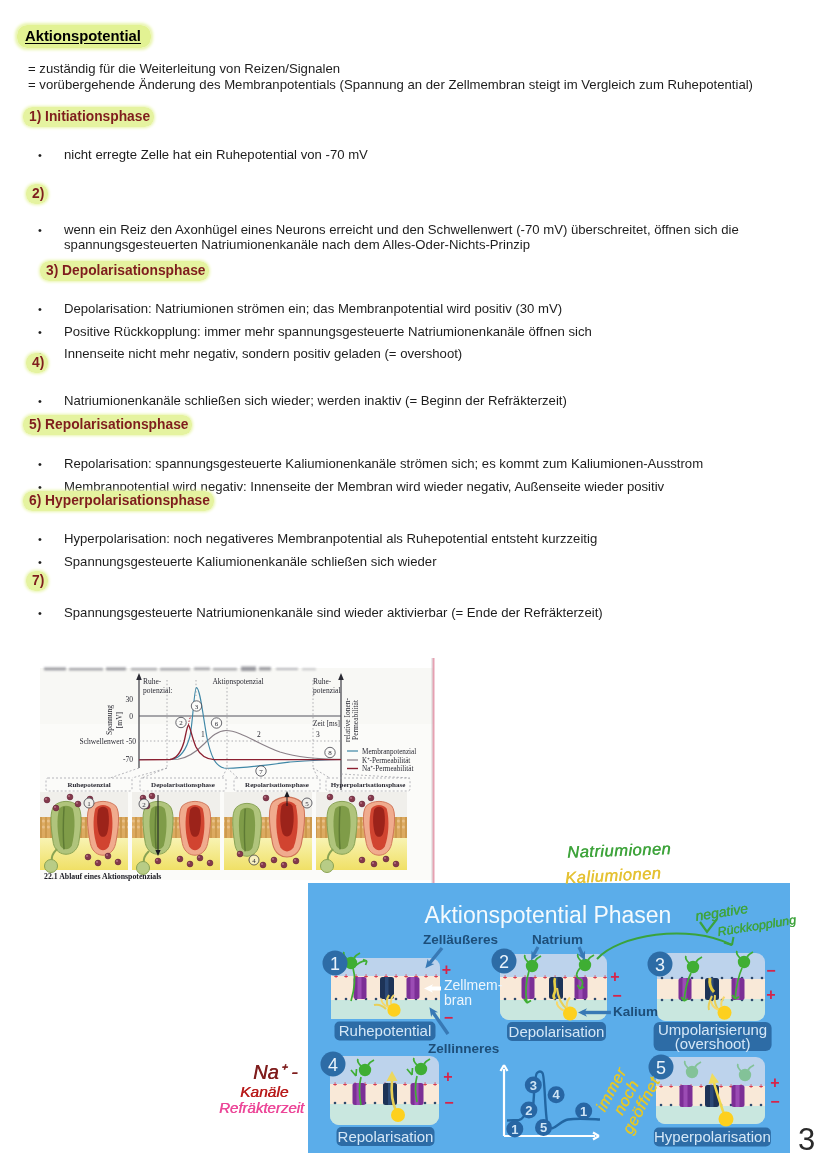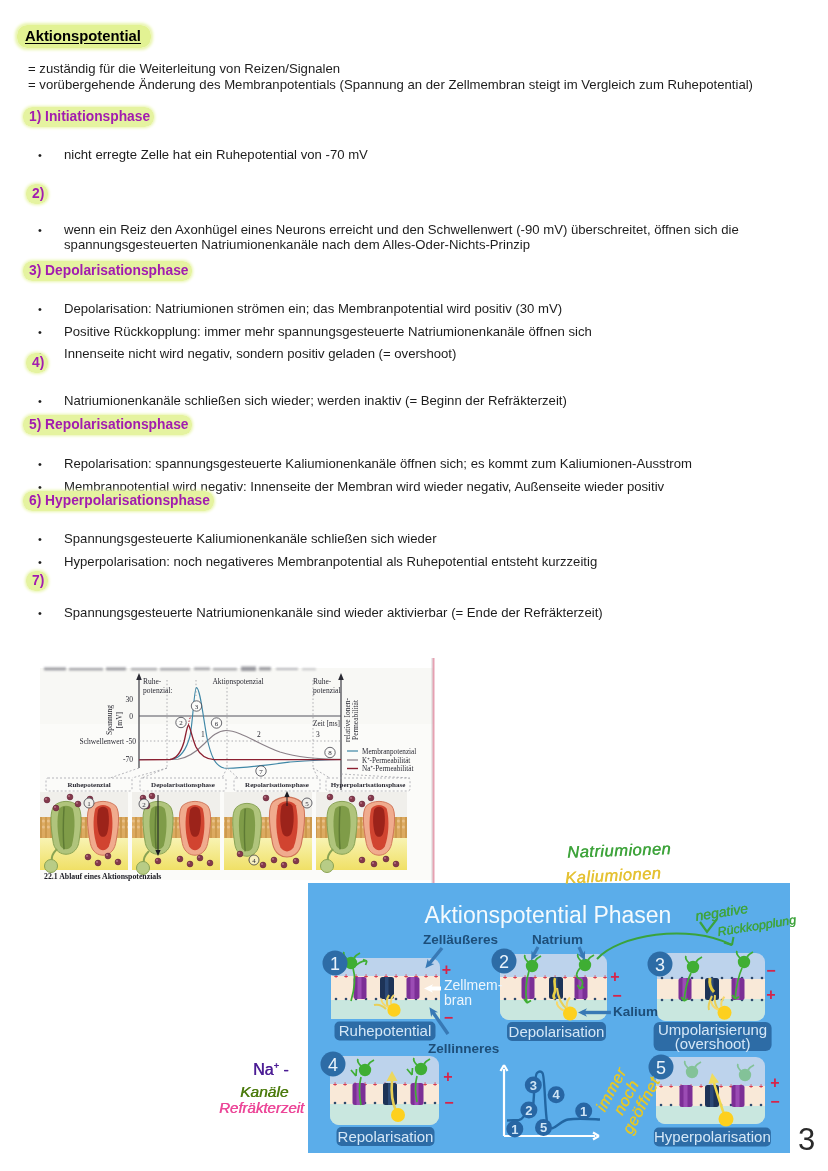--- a/index.html
+++ b/index.html
@@ -1,19 +1,19 @@
 <!DOCTYPE html>
 <html><head>
 <meta charset="utf-8">
 <style>
   html,body{margin:0;padding:0;}
   body{width:828px;height:1171px;background:#ffffff;font-family:"Liberation Sans",sans-serif;}
   #page{position:relative;width:824px;height:1171px;overflow:hidden;background:#ffffff;}
   .t{position:absolute;font-size:13.15px;color:#1d1d1d;line-height:16px;white-space:nowrap;}
-  .hl{position:absolute;font-size:13.8px;font-weight:bold;color:#a21caf;white-space:nowrap;}
+  .hl{position:absolute;font-size:13.8px;font-weight:bold;color:#7f1d1d;white-space:nowrap;}
   .hl span{background:#e5f3a0;border-radius:9px;padding:2px 4px 3px 6px;box-shadow:0 0 3px 1px #e9f5ad;}
   ul.b{position:absolute;margin:0;padding:0;list-style:none;}
   ul.b li{position:relative;padding-left:26px;margin:8px;font-size:13.15px;color:#1d1d1d;line-height:14.6px;}
   ul.b li:before{content:"•";position:absolute;left:0;top:0;font-size:11px;color:#1d1d1d;}
   ul.b.sp li{margin-bottom:1.4px;}
 </style>
 </head>
 <body>
 <div id="page">
 
@@ -25,49 +25,49 @@
 
   <div class="hl" style="left:23px;top:109px;"><span>1) Initiationsphase</span></div>
 
   <ul class="b sp" style="left:30px;top:140px;width:760px;">
     <li>nicht erregte Zelle hat ein Ruhepotential von -70 mV</li>
   </ul>
 
   <div class="hl" style="left:26px;top:186px;"><span>2)</span></div>
 
   <ul class="b" style="left:30px;top:215px;width:745px;">
-    <li style="white-space:normal;">wenn ein Reiz den Axonhügel eines Neurons erreicht und den Schwellenwert (-90 mV) überschreitet, öffnen sich die spannungsgesteuerten Natriumionenkanäle nach dem Alles-Oder-Nichts-Prinzip</li>
+    <li style="white-space:normal;">wenn ein Reiz den Axonhügel eines Neurons erreicht und den Schwellenwert (-70 mV) überschreitet, öffnen sich die spannungsgesteuerten Natriumionenkanäle nach dem Alles-Oder-Nichts-Prinzip</li>
   </ul>
 
-  <div class="hl" style="left:23px;top:263px;"><span>3) Depolarisationsphase</span></div>
+  <div class="hl" style="left:40px;top:263px;"><span>3) Depolarisationsphase</span></div>
 
   <ul class="b sp" style="left:30px;top:294px;width:760px;">
     <li>Depolarisation: Natriumionen strömen ein; das Membranpotential wird positiv (30 mV)</li>
     <li>Positive Rückkopplung: immer mehr spannungsgesteuerte Natriumionenkanäle öffnen sich</li>
-    <li>Innenseite nicht wird negativ, sondern positiv geladen (= overshoot)</li>
+    <li>Innenseite nicht mehr negativ, sondern positiv geladen (= overshoot)</li>
   </ul>
 
   <div class="hl" style="left:26px;top:355px;"><span>4)</span></div>
 
   <ul class="b" style="left:30px;top:386px;width:760px;">
     <li>Natriumionenkanäle schließen sich wieder; werden inaktiv (= Beginn der Refräkterzeit)</li>
   </ul>
 
   <div class="hl" style="left:23px;top:417px;"><span>5) Repolarisationsphase</span></div>
 
   <ul class="b sp" style="left:30px;top:449px;width:760px;">
-    <li>Repolarisation: spannungsgesteuerte Kaliumionenkanäle öffnen sich; es kommt zum Kaliumionen-Ausstrom</li>
+    <li>Repolarisation: spannungsgesteuerte Kaliumionenkanäle strömen sich; es kommt zum Kaliumionen-Ausstrom</li>
     <li>Membranpotential wird negativ: Innenseite der Membran wird wieder negativ, Außenseite wieder positiv</li>
   </ul>
 
   <div class="hl" style="left:23px;top:493px;"><span>6) Hyperpolarisationsphase</span></div>
 
   <ul class="b sp" style="left:30px;top:524px;width:760px;">
+    <li>Hyperpolarisation: noch negativeres Membranpotential als Ruhepotential entsteht kurzzeitig</li>
     <li>Spannungsgesteuerte Kaliumionenkanäle schließen sich wieder</li>
-    <li>Hyperpolarisation: noch negativeres Membranpotential als Ruhepotential entsteht kurzzeitig</li>
   </ul>
 
   <div class="hl" style="left:26px;top:573px;"><span>7)</span></div>
 
   <ul class="b" style="left:30px;top:597.5px;width:762px;">
     <li>Spannungsgesteuerte Natriumionenkanäle sind wieder aktivierbar (= Ende der Refräkterzeit)</li>
   </ul>
 
   <svg id="figure" style="position:absolute;left:0px;top:656px;" width="440" height="228" viewBox="0 0 440 228">
 
@@ -604,20 +604,20 @@
       <path d="M289,76 C310,52 380,40 424,62"></path>
       <path d="M424,62 l-8,-2.5 M424,62 l1.5,-8"></path>
       <path d="M392,39 l7,10 l10,-13" stroke-width="2.2"></path>
     </g>
   </svg>
 
   <div style="position:absolute;left:567px;top:841px;font-size:16.5px;font-style:italic;color:#3fa43c;transform:rotate(-2deg);text-shadow:0.5px 0 0 currentColor;letter-spacing:0.5px;">Natriumionen</div>
   <div style="position:absolute;left:565px;top:866px;font-size:16.5px;font-style:italic;color:#e5c234;transform:rotate(-3deg);text-shadow:0.5px 0 0 currentColor;letter-spacing:0.5px;">Kaliumionen</div>
   <div style="position:absolute;left:695px;top:904px;font-size:14px;font-style:italic;color:#3fa43c;transform:rotate(-9deg);text-shadow:0.4px 0 0 currentColor;">negative</div>
   <div style="position:absolute;left:717px;top:919px;font-size:12.5px;font-style:italic;color:#3fa43c;transform:rotate(-9deg);text-shadow:0.4px 0 0 currentColor;">Rückkopplung</div>
-  <div style="position:absolute;left:253px;top:1058px;font-size:16px;color:#4c1d95;text-shadow:0.5px 0 0 currentColor;">Na⁺ -</div>
-  <div style="position:absolute;left:240px;top:1083px;font-size:15.5px;font-style:italic;color:#4d7c0f;text-shadow:0.5px 0 0 currentColor;">Kanäle</div>
+  <div style="position:absolute;left:253px;top:1058px;font-size:20px;font-style:italic;color:#7f1d1d;text-shadow:0.5px 0 0 currentColor;">Na⁺ -</div>
+  <div style="position:absolute;left:240px;top:1083px;font-size:15.5px;font-style:italic;color:#b91c1c;text-shadow:0.5px 0 0 currentColor;">Kanäle</div>
   <div style="position:absolute;left:219px;top:1099px;font-size:15px;font-style:italic;color:#ec4899;text-shadow:0.5px 0 0 currentColor;">Refräkterzeit</div>
   <div style="position:absolute;left:590px;top:1072px;font-size:16px;font-style:italic;color:#e3c72a;transform:rotate(-62deg);text-shadow:0.5px 0 0 currentColor;transform-origin:50% 50%;width:72px;line-height:17px;text-align:center;letter-spacing:0.5px;">immer noch geöffnet</div>
 
   <div style="position:absolute;left:798px;top:1122px;font-size:31px;color:#2a2a2a;font-family:'Liberation Sans',sans-serif;">3</div>
 
 </div>
 
 </body></html>

